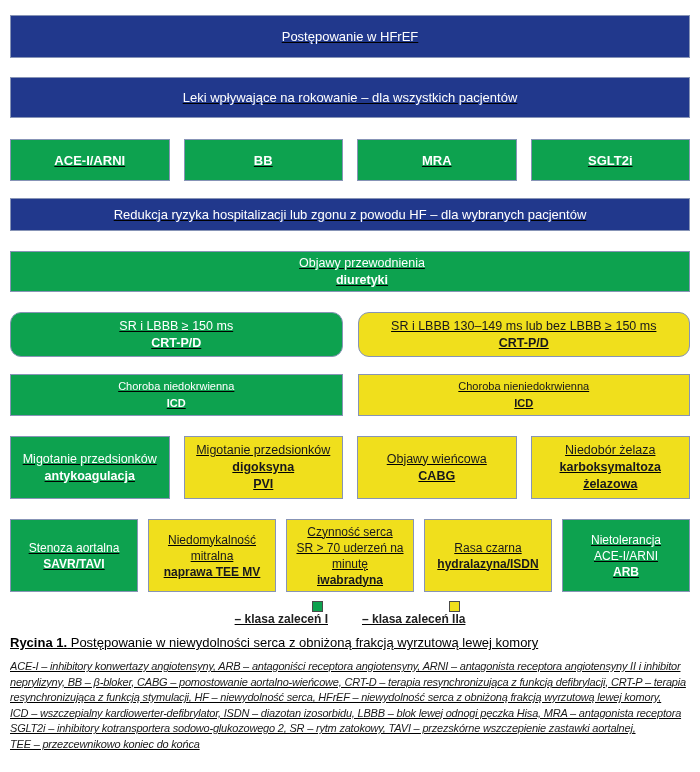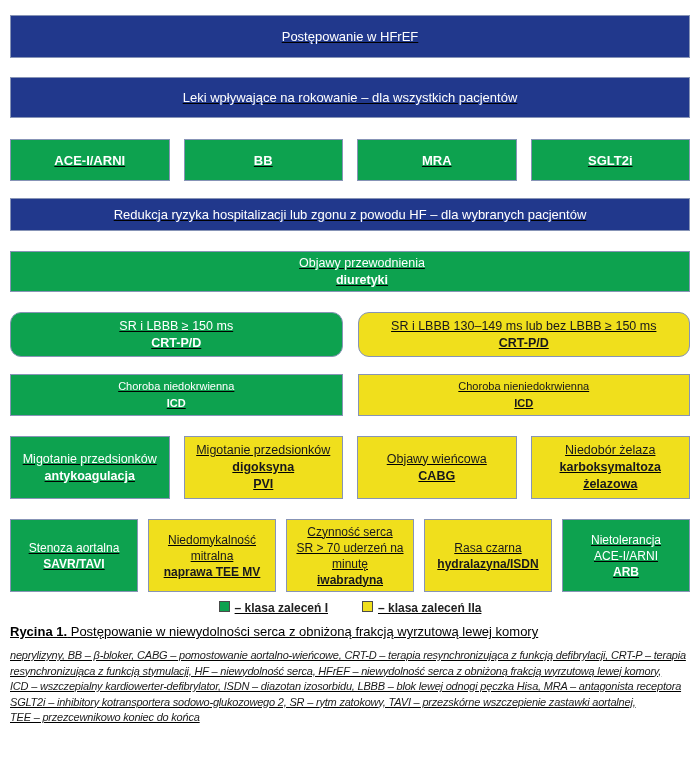--- a/index.html
+++ b/index.html
@@ -42,21 +42,21 @@
   .row-icd .box{height:42px;font-size:11px;}
   .row4{margin-top:20px;gap:14px;}
   .row4 .box{height:63px;font-size:12.5px;}
   .row5{margin-top:20px;gap:10px;}
   .row5 .box{height:73px;font-size:12px;}
   .row5 .ln{line-height:16px;}
   .legend{
     margin-top:9px;display:flex;justify-content:center;align-items:center;gap:34px;
     font-size:12px;font-weight:bold;color:#222;
   }
-  .legend-item{display:flex;align-items:flex-start;}
+  .legend-item{display:flex;align-items:flex-end;flex-direction:column;}
   .swatch{width:11px;height:11px;border:1px solid #4a4a4a;margin-right:5px;flex:none;}
   .swatch.g{background:var(--green);}
   .swatch.y{background:var(--yellow);}
   .caption{margin-top:9px;font-size:13px;color:#000;}
   .caption .cap-label{font-weight:bold;}
   .footnote{
     margin-top:9px;font-style:italic;font-size:11px;line-height:15.5px;
     color:#1a1a1a;letter-spacing:-0.2px;overflow:hidden;
   }
   .footnote div{white-space:nowrap;}
@@ -177,20 +177,21 @@
       <span class="swatch y"></span>
       <span>– klasa zaleceń IIa</span>
     </div>
   </div>
 
   <div class="caption">
     <span class="cap-label">Rycina 1.</span><span> Postępowanie w niewydolności serca z obniżoną frakcją wyrzutową lewej komory</span>
   </div>
 
   <div class="footnote">
+    <div>ACE-I – inhibitory konwertazy angiotensyny, ARB – antagoniści receptora angiotensyny, ARNI – antagonista receptora angiotensyny II i inhibitor</div>
     <div>neprylizyny, BB – β-bloker, CABG – pomostowanie aortalno-wieńcowe, CRT-D – terapia resynchronizująca z funkcją defibrylacji, CRT-P – terapia</div>
     <div>resynchronizująca z funkcją stymulacji, HF – niewydolność serca, HFrEF – niewydolność serca z obniżoną frakcją wyrzutową lewej komory,</div>
     <div>ICD – wszczepialny kardiowerter-defibrylator, ISDN – diazotan izosorbidu, LBBB – blok lewej odnogi pęczka Hisa, MRA – antagonista receptora</div>
     <div>SGLT2i – inhibitory kotransportera sodowo-glukozowego 2, SR – rytm zatokowy, TAVI – przezskórne wszczepienie zastawki aortalnej,</div>
     <div>TEE – przezcewnikowo koniec do końca</div>
   </div>
 
 </div>
 
 </body></html>

